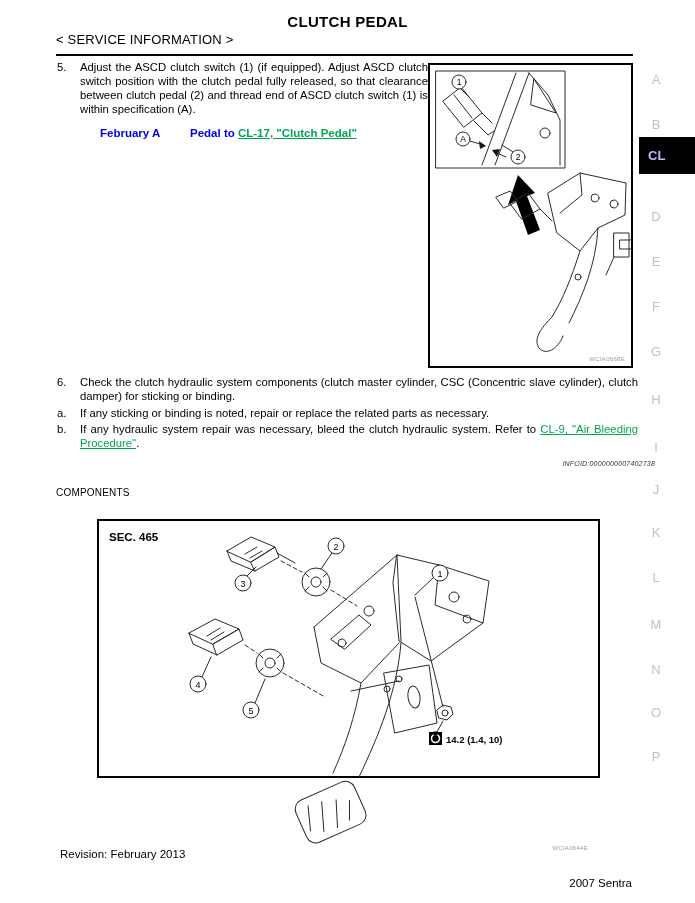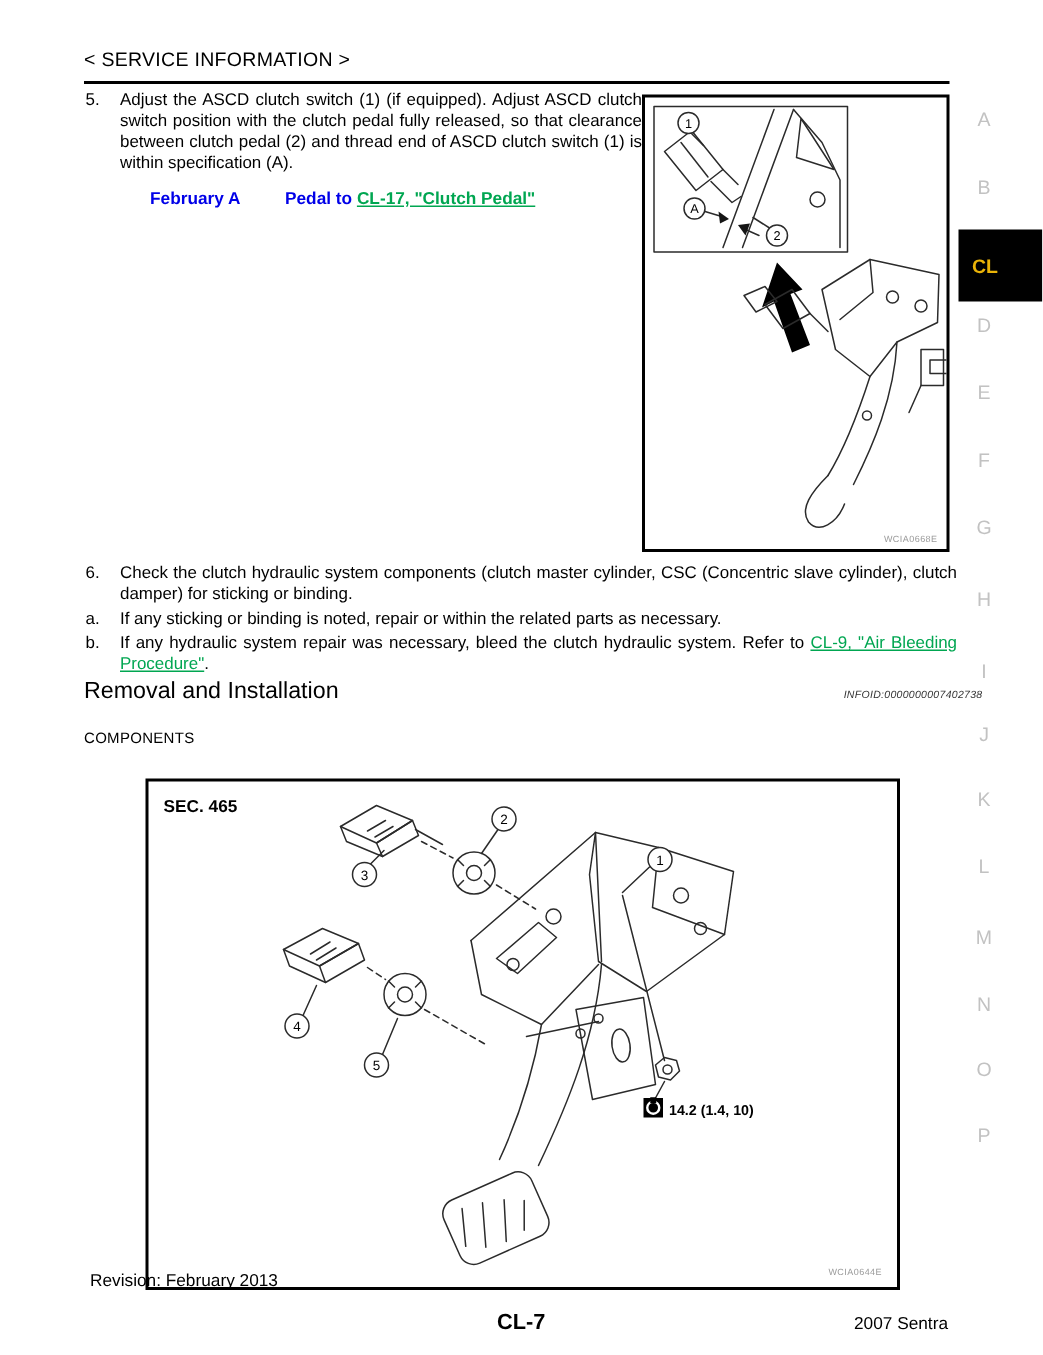--- a/index.html
+++ b/index.html
@@ -25,48 +25,49 @@
   .glink{color:#00a651;text-decoration:underline;cursor:pointer;}
   .refer-row .glink{font-weight:bold;}
 
   .removal{position:absolute;top:452px;left:56px;font-size:15.5px;}
   .infoid{position:absolute;top:460px;left:455px;width:200px;text-align:right;
           font-size:7px;font-style:italic;color:#333;letter-spacing:.2px;}
   .components{position:absolute;top:487px;left:56px;font-size:10px;letter-spacing:.2px;}
 
   .fig{position:absolute;border:2px solid #000;background:#fff;box-sizing:border-box;}
   .fig1{left:428px;top:63px;width:205px;height:305px;}
-  .fig2{left:97px;top:519px;width:503px;height:341px;}
+  .fig2{left:97px;top:519px;width:503px;height:259px;}
   .fig svg{display:block;}
 
   .ln{fill:none;stroke:#2b2b2b;stroke-width:1;stroke-linejoin:round;stroke-linecap:round;}
   .dash{stroke-dasharray:4 3;}
   .co{fill:#fff;}
   .ct{font-size:8.5px;text-anchor:middle;fill:#000;stroke:none;}
   .ct2{font-size:9px;text-anchor:middle;fill:#000;stroke:none;}
   .wm{font-size:6px;fill:#9a9a9a;text-anchor:end;stroke:none;letter-spacing:.3px;}
   .secl{font-size:11.5px;font-weight:bold;fill:#000;stroke:none;}
   .tq{font-size:9.5px;font-weight:bold;fill:#000;stroke:none;}
 
   .tab{position:absolute;left:641px;width:30px;text-align:center;
        font-size:13px;color:#c2c2c2;cursor:pointer;}
-  .tab-cl{position:absolute;left:639px;top:153px;width:56px;height:48px;background:#000;
-          color:#eab308;font-weight:bold;font-size:13px;display:flex;align-items:center;
+  .tab-cl{position:absolute;left:639px;top:137px;width:56px;height:37px;background:#000;
+          color:#c4b5fd;font-weight:bold;font-size:13px;display:flex;align-items:center;
           padding-left:9px;box-sizing:border-box;cursor:pointer;}
 
   .foot-rev{position:absolute;top:848px;left:60px;font-size:11.5px;}
   .foot-page{position:absolute;top:874px;left:0;width:695px;text-align:center;
              font-size:14.5px;font-weight:bold;}
   .foot-model{position:absolute;top:877px;left:432px;width:200px;text-align:right;font-size:11.5px;}
 </style>
 </head>
 <body>
 
 <div class="page">
 
+  <div class="title">CLUTCH PEDAL</div>
   <div class="svc">&lt; SERVICE INFORMATION &gt;</div>
   <div class="rule"></div>
 
   <div class="step step5">
     <span class="num">5.</span>
     <span class="stext">Adjust the ASCD clutch switch (1) (if equipped). Adjust ASCD clutch switch position with the clutch pedal fully released, so that clearance between clutch pedal (2) and thread end of ASCD clutch switch (1) is within specification (A).</span>
   </div>
 
   <div class="clear-label">February A</div>
   <div class="refer-row"><span class="blue">Pedal to</span> <a class="glink">CL-17, "Clutch Pedal"</a></div>
@@ -126,28 +127,27 @@
       <text class="wm" x="195" y="296">WCIA0668E</text>
     </svg>
   </div>
 
   <div class="step step6">
     <span class="num">6.</span>
     <span class="stext">Check the clutch hydraulic system components (clutch master cylinder, CSC (Concentric slave cylinder), clutch damper) for sticking or binding.</span>
   </div>
   <div class="step stepa">
     <span class="num">a.</span>
-    <span class="stext">If any sticking or binding is noted, repair or within the related parts as necessary.</span>
+    <span class="stext">If any sticking or binding is noted, repair or replace the related parts as necessary.</span>
   </div>
   <div class="step stepb">
     <span class="num">b.</span>
     <span class="stext"><span>If any hydraulic system repair was necessary, bleed the clutch hydraulic system. Refer to</span> <a class="glink">CL-9, "Air Bleeding Procedure"</a><span>.</span></span>
   </div>
 
-  <div class="removal">Removal and Installation</div>
   <div class="infoid">INFOID:0000000007402738</div>
   <div class="components">COMPONENTS</div>
 
   <div class="fig fig2">
     <svg viewBox="0 0 499 335" width="499" height="335">
       <text class="secl" x="10" y="20">SEC. 465</text>
 
       <g>
         <path class="ln" d="M128,30 L152,16 L176,26 L152,41 Z"></path>
         <path class="ln" d="M152,41 L176,26 L180,36 L156,50 Z"></path>
@@ -258,16 +258,15 @@
   <div class="tab" style="top:440px">I</div>
   <div class="tab" style="top:482px">J</div>
   <div class="tab" style="top:525px">K</div>
   <div class="tab" style="top:570px">L</div>
   <div class="tab" style="top:617px">M</div>
   <div class="tab" style="top:662px">N</div>
   <div class="tab" style="top:705px">O</div>
   <div class="tab" style="top:749px">P</div>
 
   <div class="foot-rev">Revision: February 2013</div>
-  <div class="foot-page">CL-7</div>
   <div class="foot-model">2007 Sentra</div>
 
 </div>
 
 </body></html>

